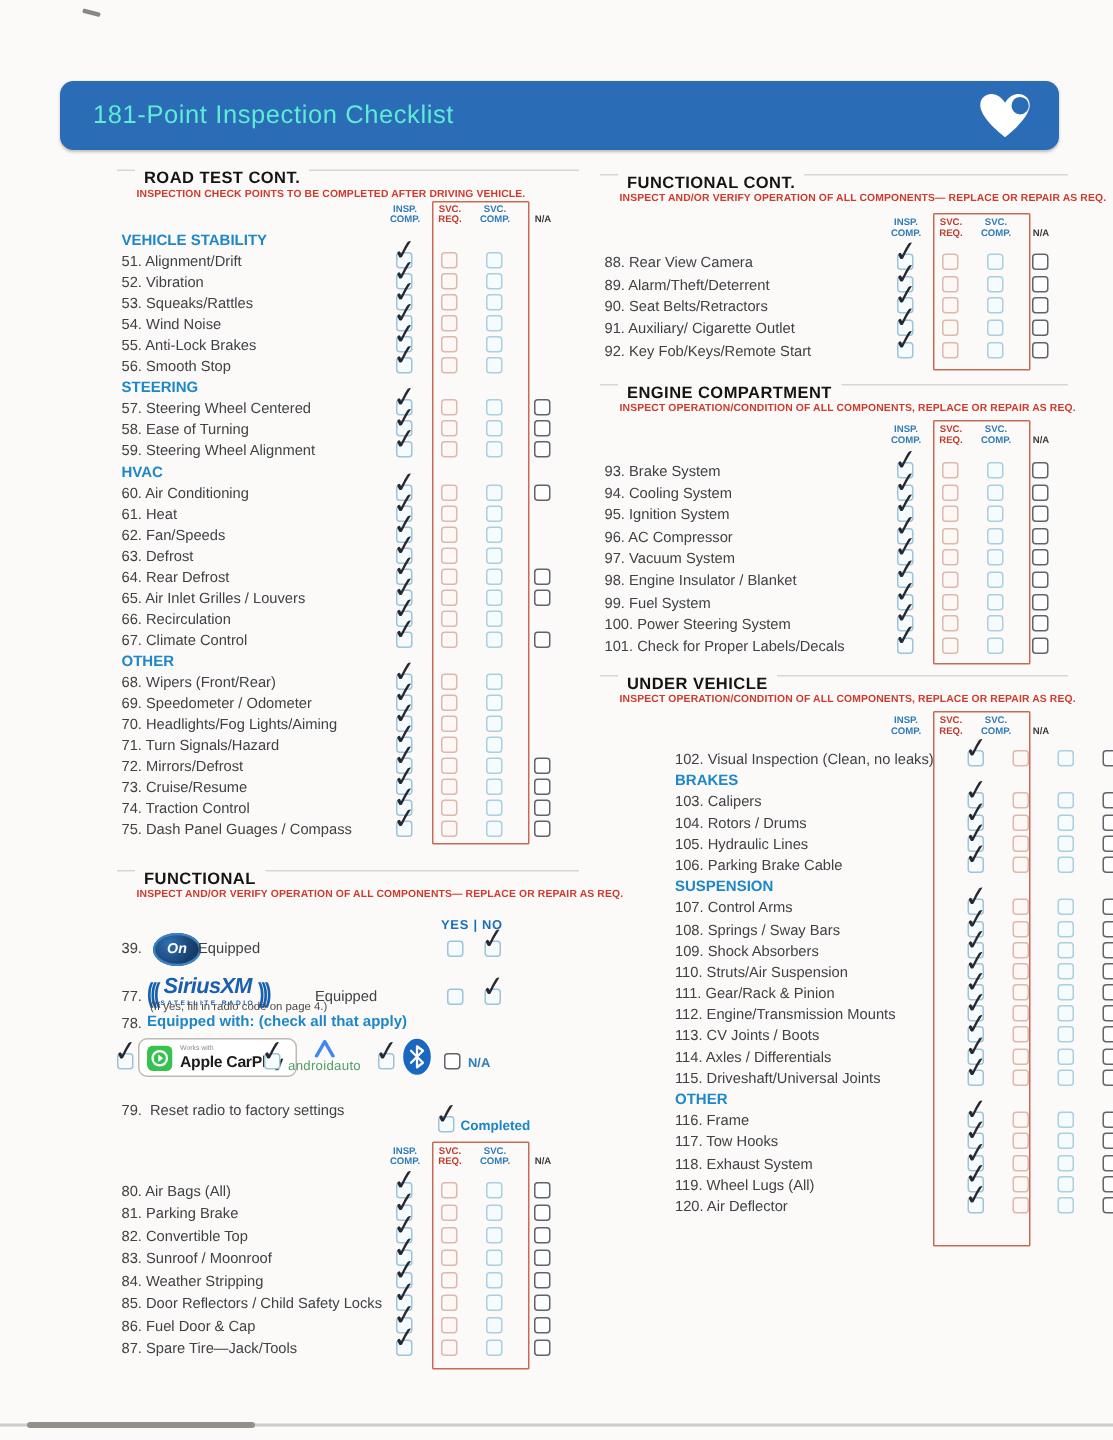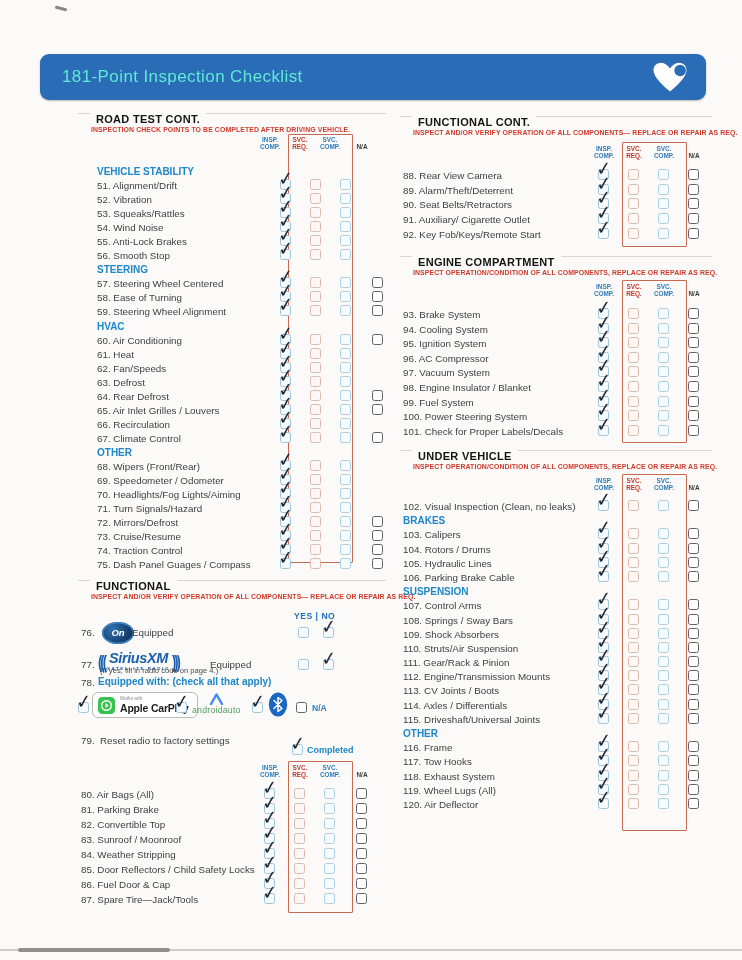--- a/index.html
+++ b/index.html
@@ -132,21 +132,21 @@
           <span>REQ.</span>
         </div>
       <div class="ch c-svccomp">
           <span>SVC.</span>
           <span>COMP.</span>
         </div>
       <div class="ch c-na">
           <span>N/A</span>
         </div>
     </div>
-    <div class="rows" style="top:52px;margin-left:16px;--rh:14.05px;">
+    <div class="rows" style="top:41px;--rh:14.05px;">
         <div class="row sub">
           <span class="lab">VEHICLE STABILITY</span>
         </div>
         <div class="row">
           <span class="lab">51. Alignment/Drift</span>
           <span class="cell insp">
             <span class="cb"></span>
             <span class="tick">✓</span>
           </span>
           <span class="cell svcreq">
@@ -515,21 +515,21 @@
 
   <div class="sheet sheetL" style="left:78px;top:580px;width:308px;height:350px;">
     <div class="sec-h">
         <span class="sec-title">FUNCTIONAL</span>
       </div>
     <div class="sec-sub">INSPECT AND/OR VERIFY OPERATION OF ALL COMPONENTS— REPLACE OR REPAIR AS REQ.</div>
 
     <div class="abs yesno" style="left:216px;top:31px;">YES | NO</div>
 
     
-    <span class="abs fnum" style="left:3px;top:47px;">76.</span>
+    <span class="abs fnum" style="left:3px;top:47px;">39.</span>
     <span class="abs onstar" style="left:24px;top:42px;"><i>On</i></span>
     <span class="abs flab" style="left:54px;top:47px;">Equipped</span>
     <span class="cell blue" style="left:220px;top:47px;">
         <span class="cb"></span>
       </span>
     <span class="cell blue" style="left:245px;top:47px;">
         <span class="cb"></span>
         <span class="tick">✓</span>
       </span>
 
@@ -1050,21 +1050,21 @@
           <span>REQ.</span>
         </div>
       <div class="ch c-svccomp">
           <span>SVC.</span>
           <span>COMP.</span>
         </div>
       <div class="ch c-na">
           <span>N/A</span>
         </div>
     </div>
-    <div class="rows" style="top:50px;--rh:14.2px;">
+    <div class="rows" style="top:50px;margin-left:47px;--rh:14.2px;">
         <div class="row">
           <span class="lab">102. Visual Inspection (Clean, no leaks)</span>
           <span class="cell insp">
             <span class="cb"></span>
             <span class="tick">✓</span>
           </span>
           <span class="cell svcreq">
             <span class="cb"></span>
           </span>
           <span class="cell svccomp">

